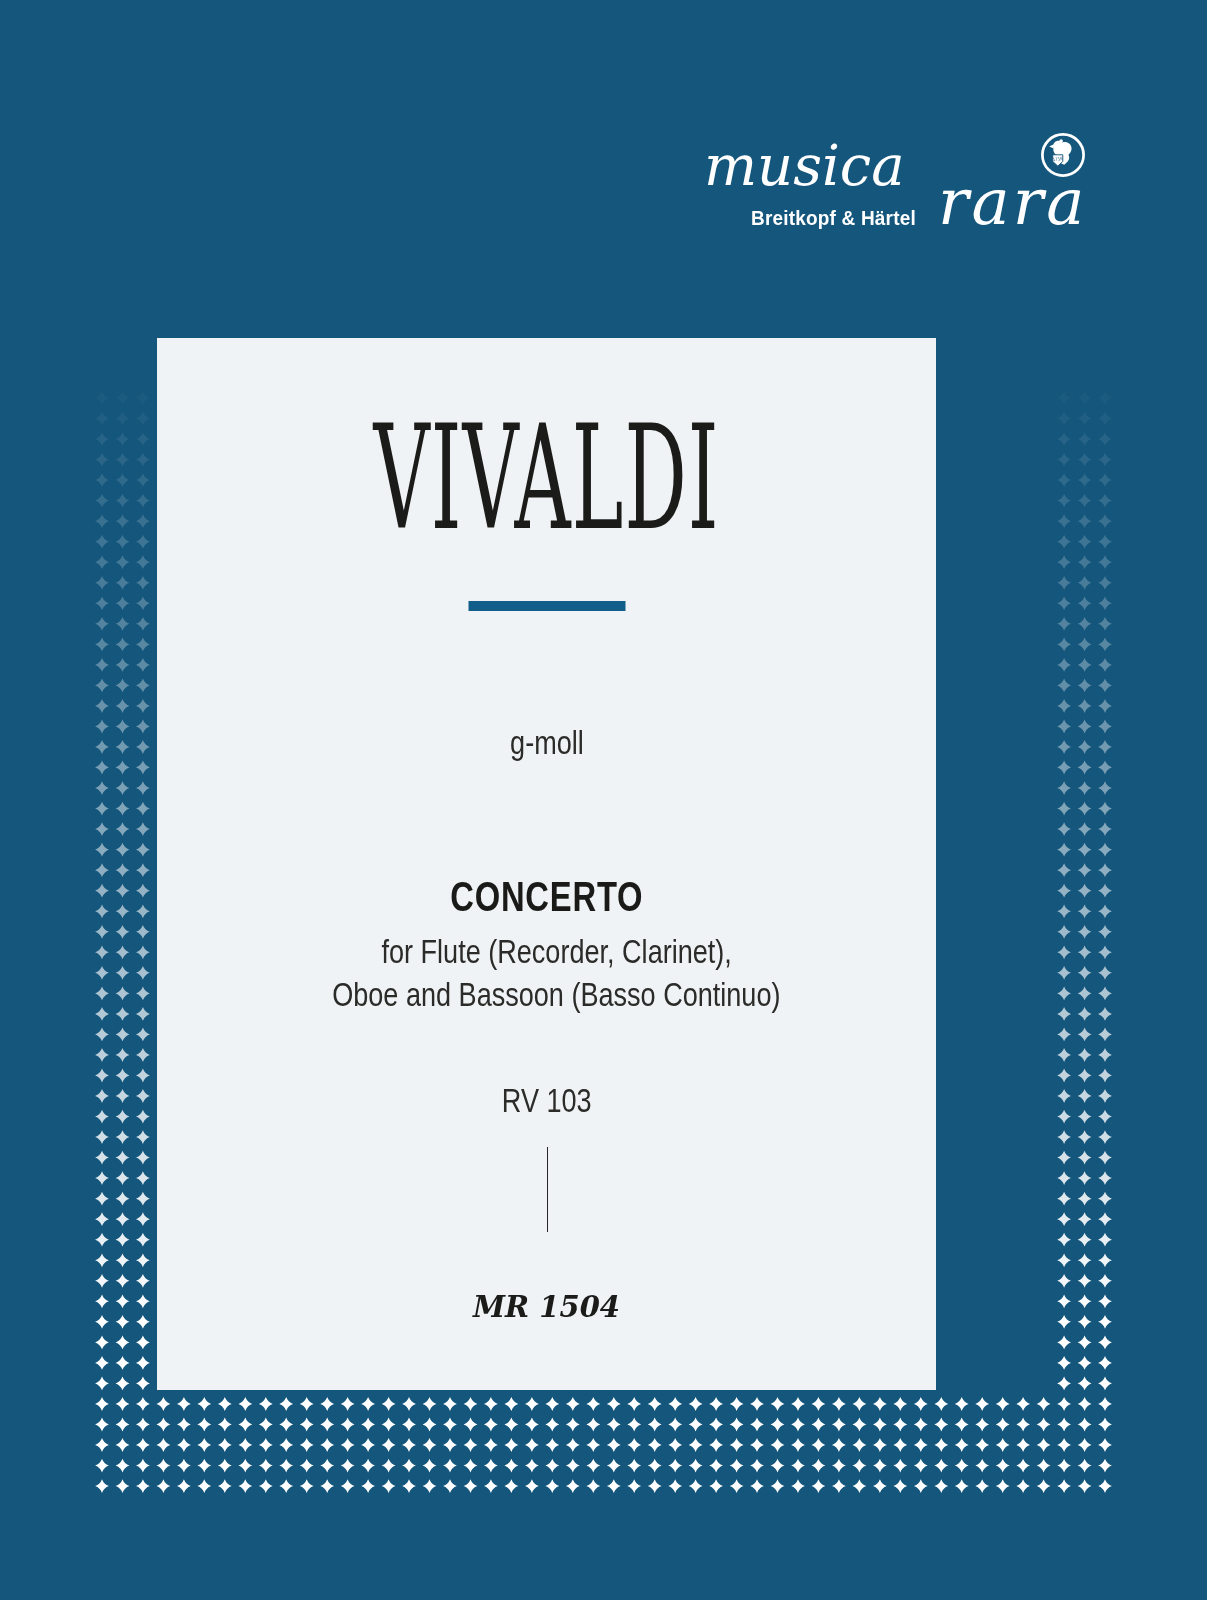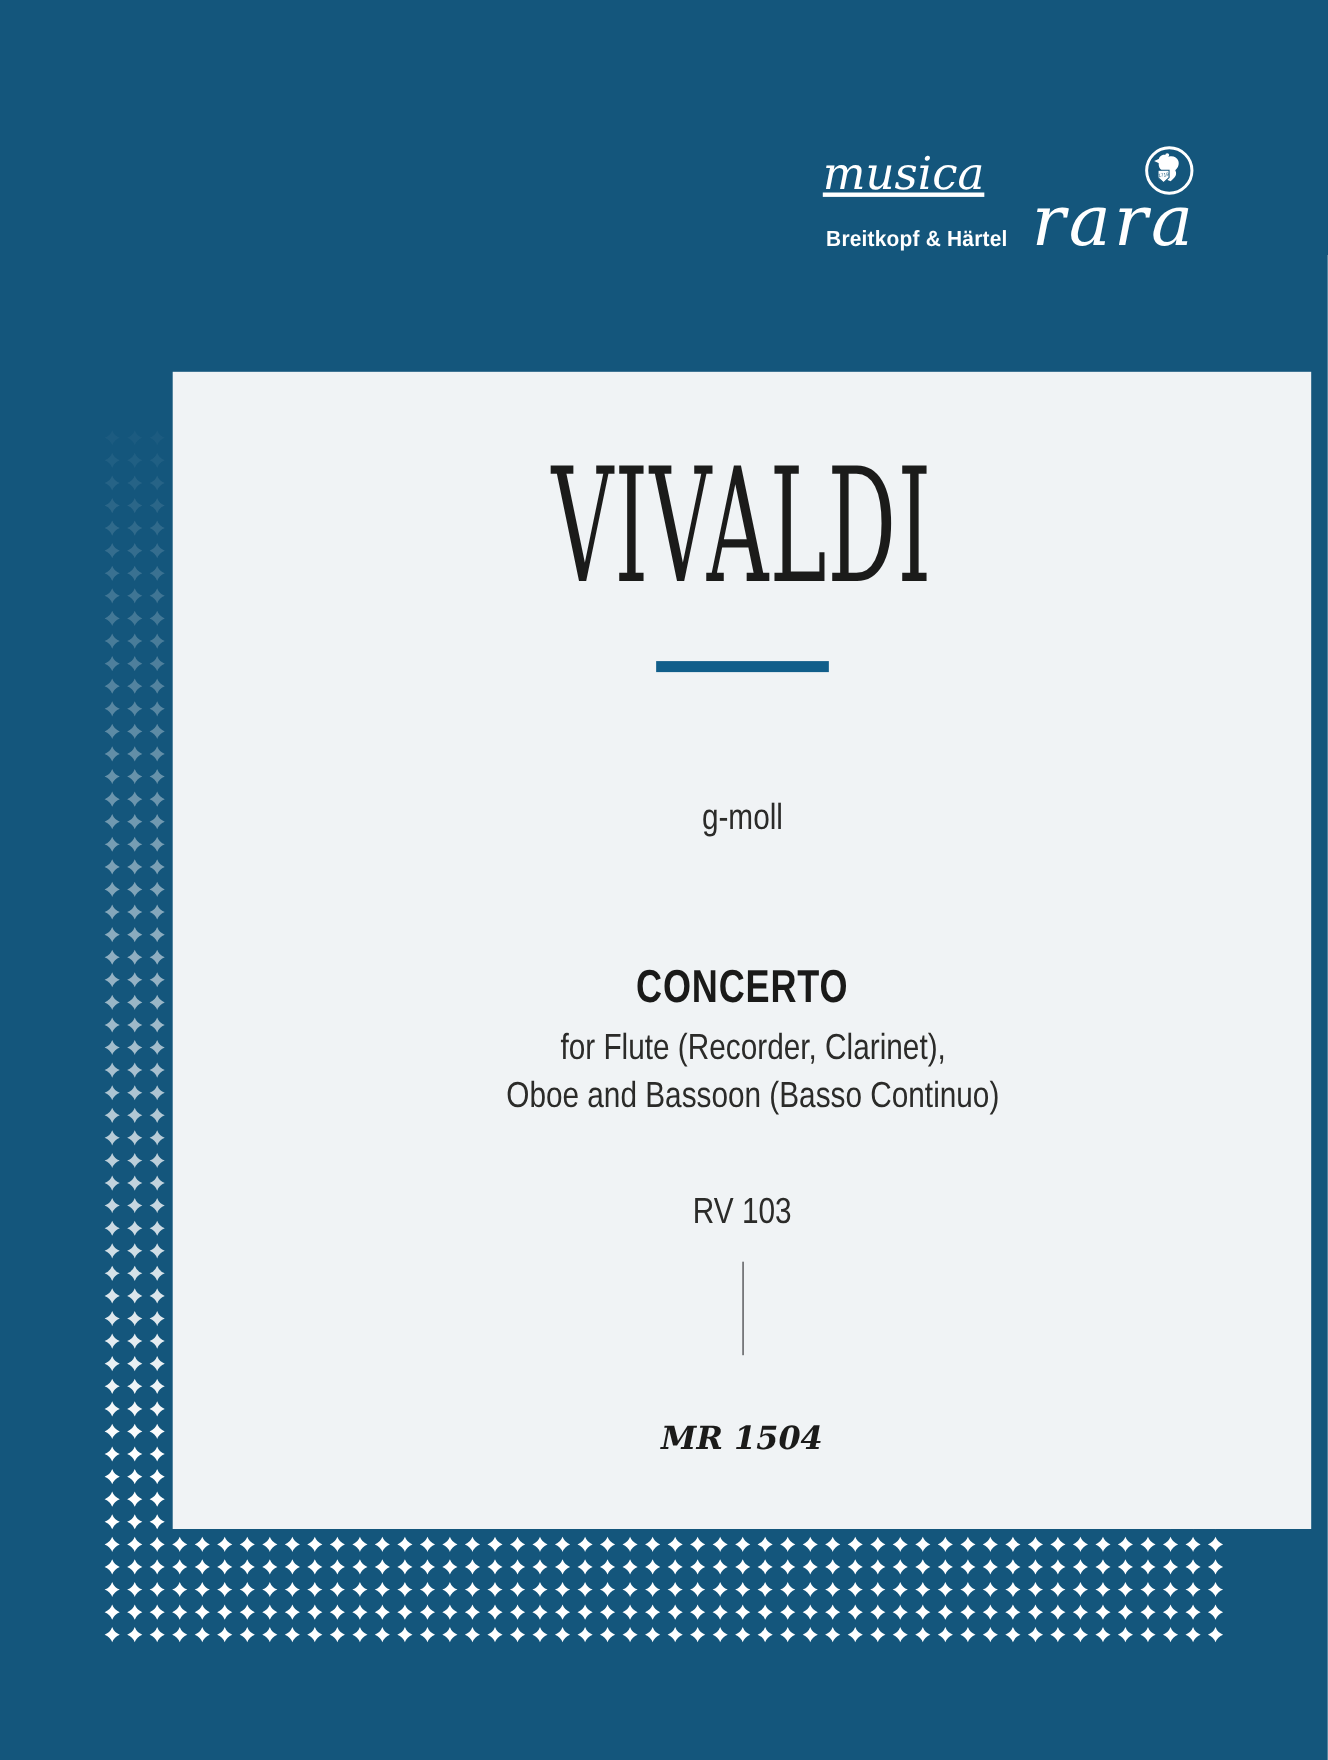--- a/index.html
+++ b/index.html
@@ -12,38 +12,38 @@
   }
   html,body{margin:0;padding:0;}
   body{
     width:1207px;height:1600px;position:relative;overflow:hidden;
     background:var(--bg);
     font-family:"Liberation Sans",sans-serif;
   }
   #diamond-pattern{position:absolute;left:0;top:0;z-index:1;pointer-events:none;}
   
   .logo-musica{
-    position:absolute;left:748px;top:138px;z-index:2;
+    position:absolute;left:704px;top:138px;z-index:2;
     color:var(--white);font-family:"DejaVu Serif",serif;font-style:italic;
-    font-size:41px;line-height:1;white-space:nowrap;text-decoration:underline;
+    font-size:56px;line-height:1;white-space:nowrap;
   }
   .logo-rara{
     position:absolute;left:938px;top:170px;z-index:2;
     color:var(--white);font-family:"DejaVu Serif",serif;font-style:italic;
     font-size:64px;line-height:1;letter-spacing:3px;white-space:nowrap;
   }
   .logo-pub{
     position:absolute;left:751px;top:207px;z-index:2;
     color:var(--white);font-size:20px;font-weight:bold;letter-spacing:.2px;
     transform:scaleX(.95);transform-origin:left top;white-space:nowrap;
   }
   .emblem{position:absolute;left:1040px;top:132px;z-index:2;}
   
   .panel{
-    position:absolute;left:157px;top:338px;width:1035px;height:1052px;
+    position:absolute;left:157px;top:338px;width:779px;height:1052px;
     background:var(--panel);z-index:2;
   }
   .c{position:absolute;left:0;right:0;text-align:center;color:var(--ink);}
   .squeeze{display:inline-block;white-space:nowrap;}
   .composer{top:68px;font-family:"DejaVu Serif",serif;font-size:144px;line-height:1;font-weight:400;letter-spacing:2px;color:#1B1B1A;}
   .composer .squeeze{transform:scaleX(.54);}
   .bar{position:absolute;left:50%;transform:translateX(-50%);top:263px;width:157px;height:10px;background:var(--accent);}
   .work-title{font-size:42px;line-height:1;font-weight:bold;letter-spacing:1px;color:#1A1A19;}
   .work-title .squeeze{transform:scaleX(.78);}
   .konzert{top:331px;}

